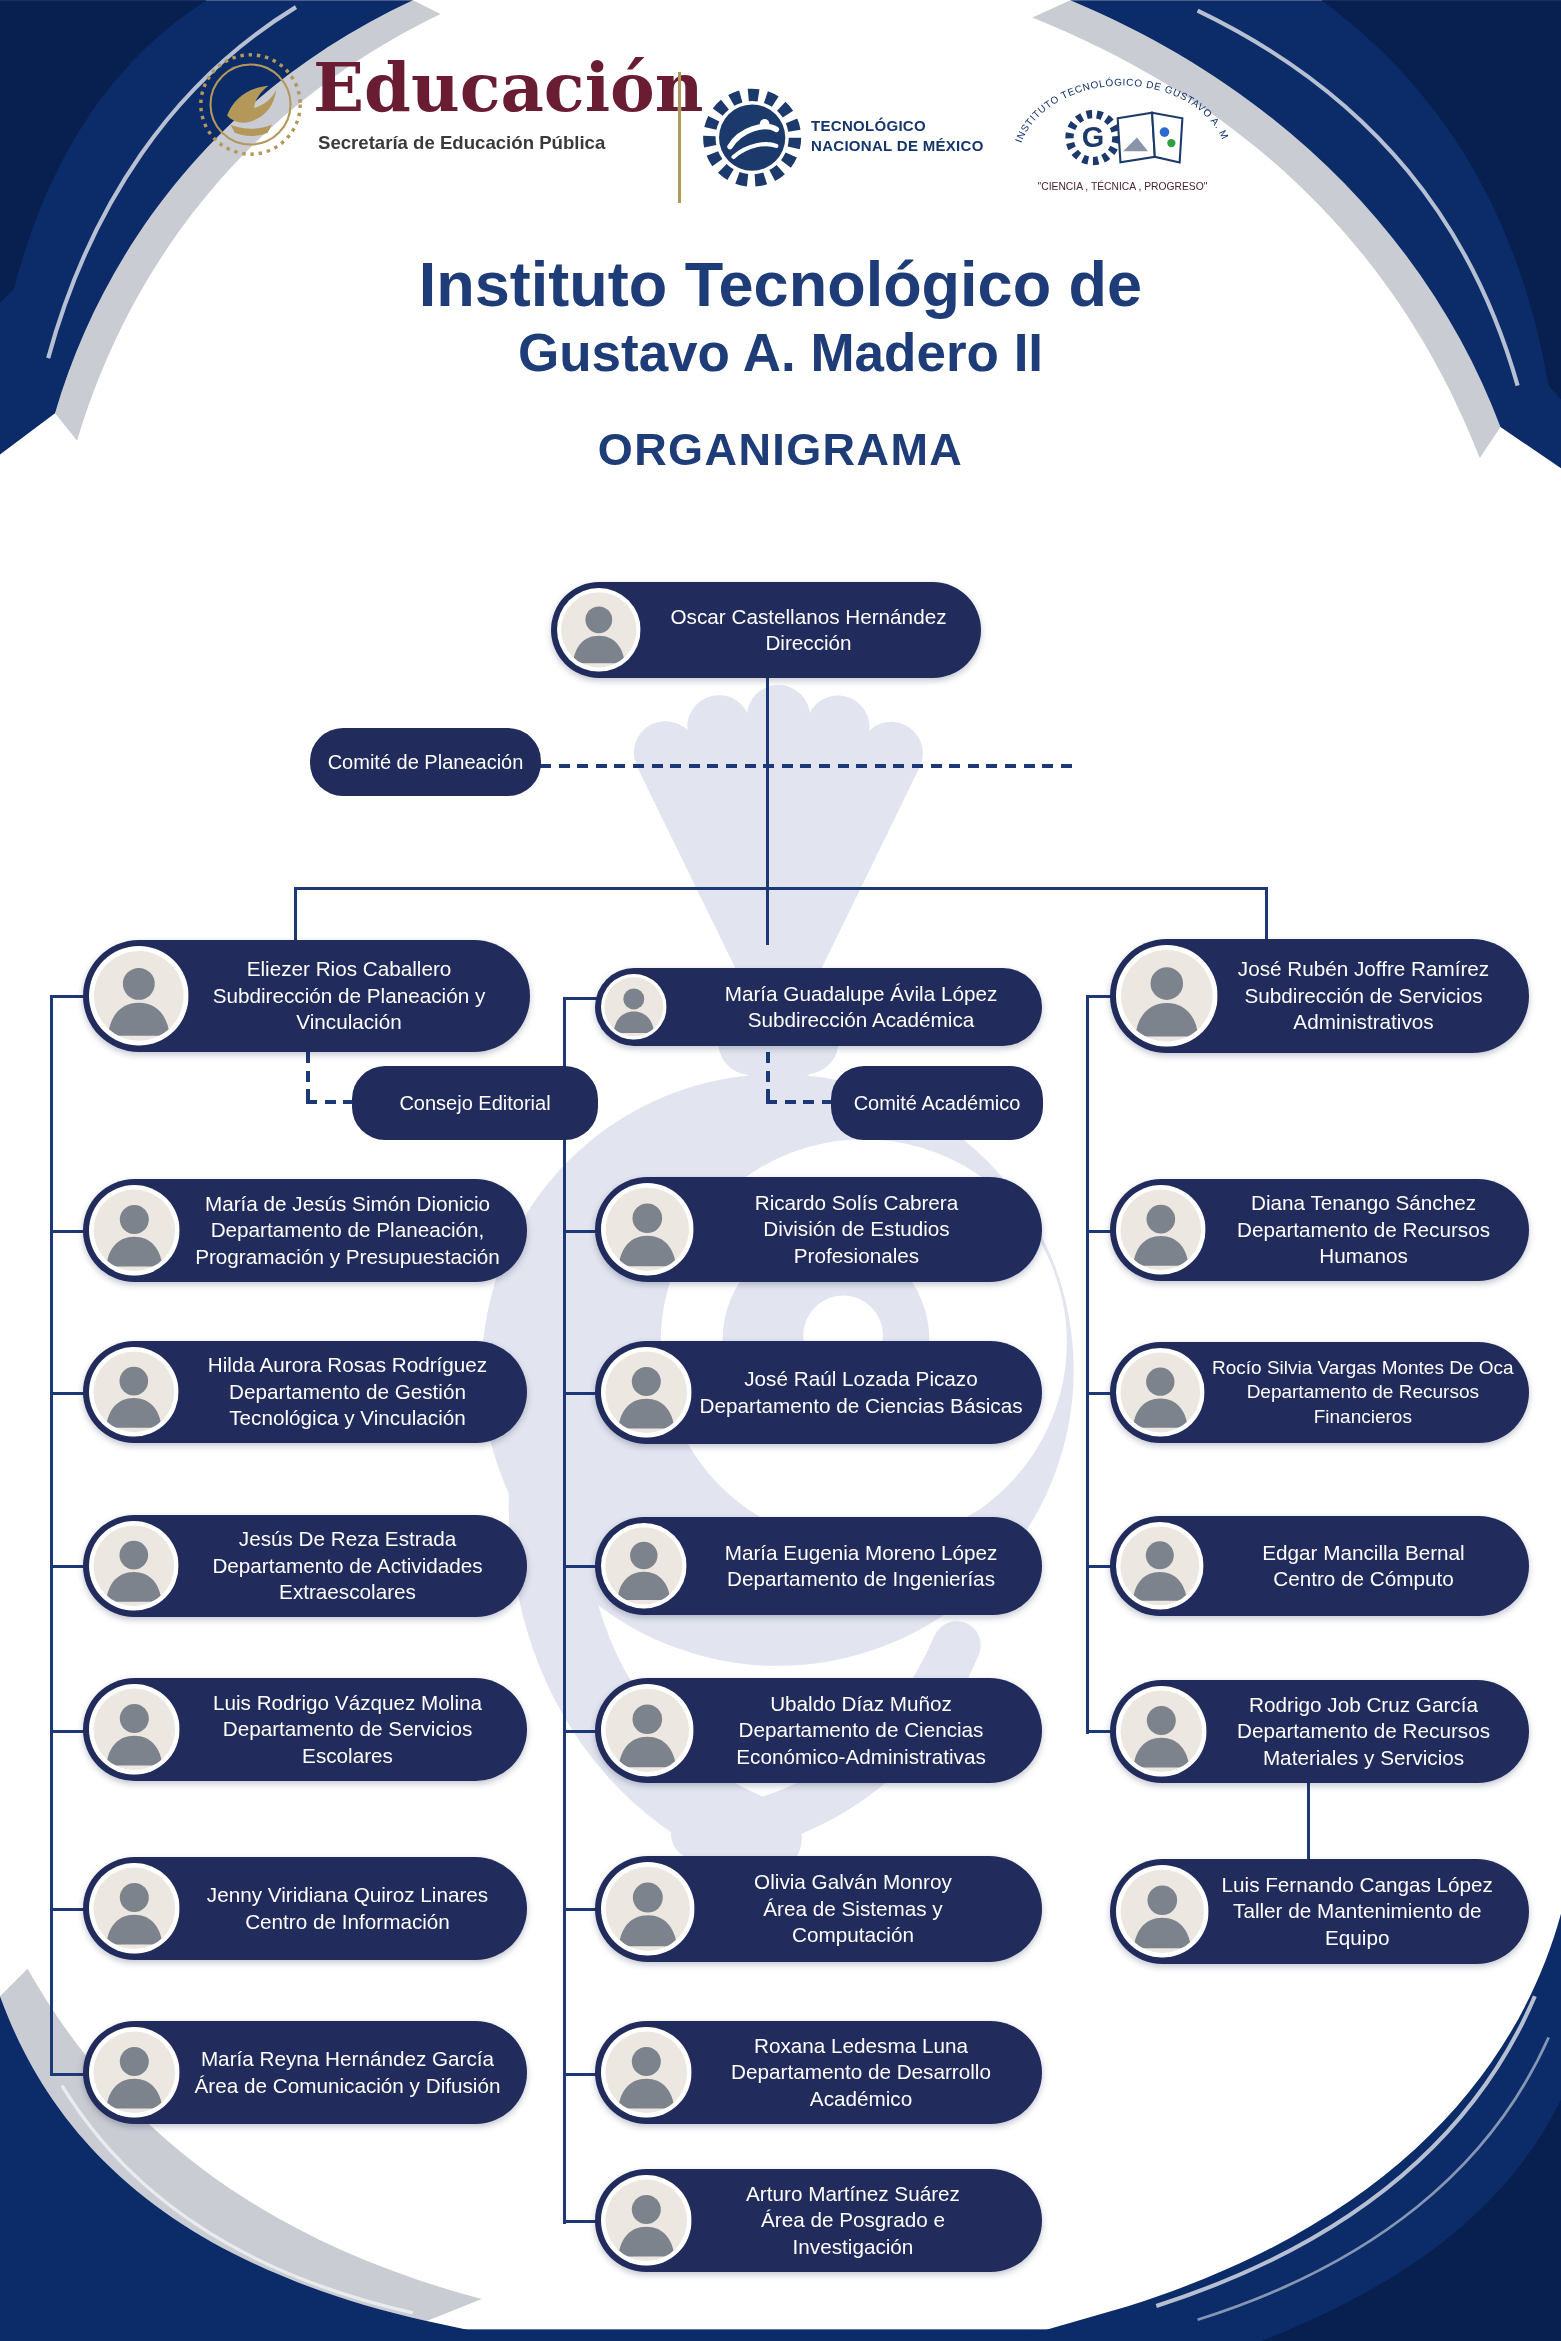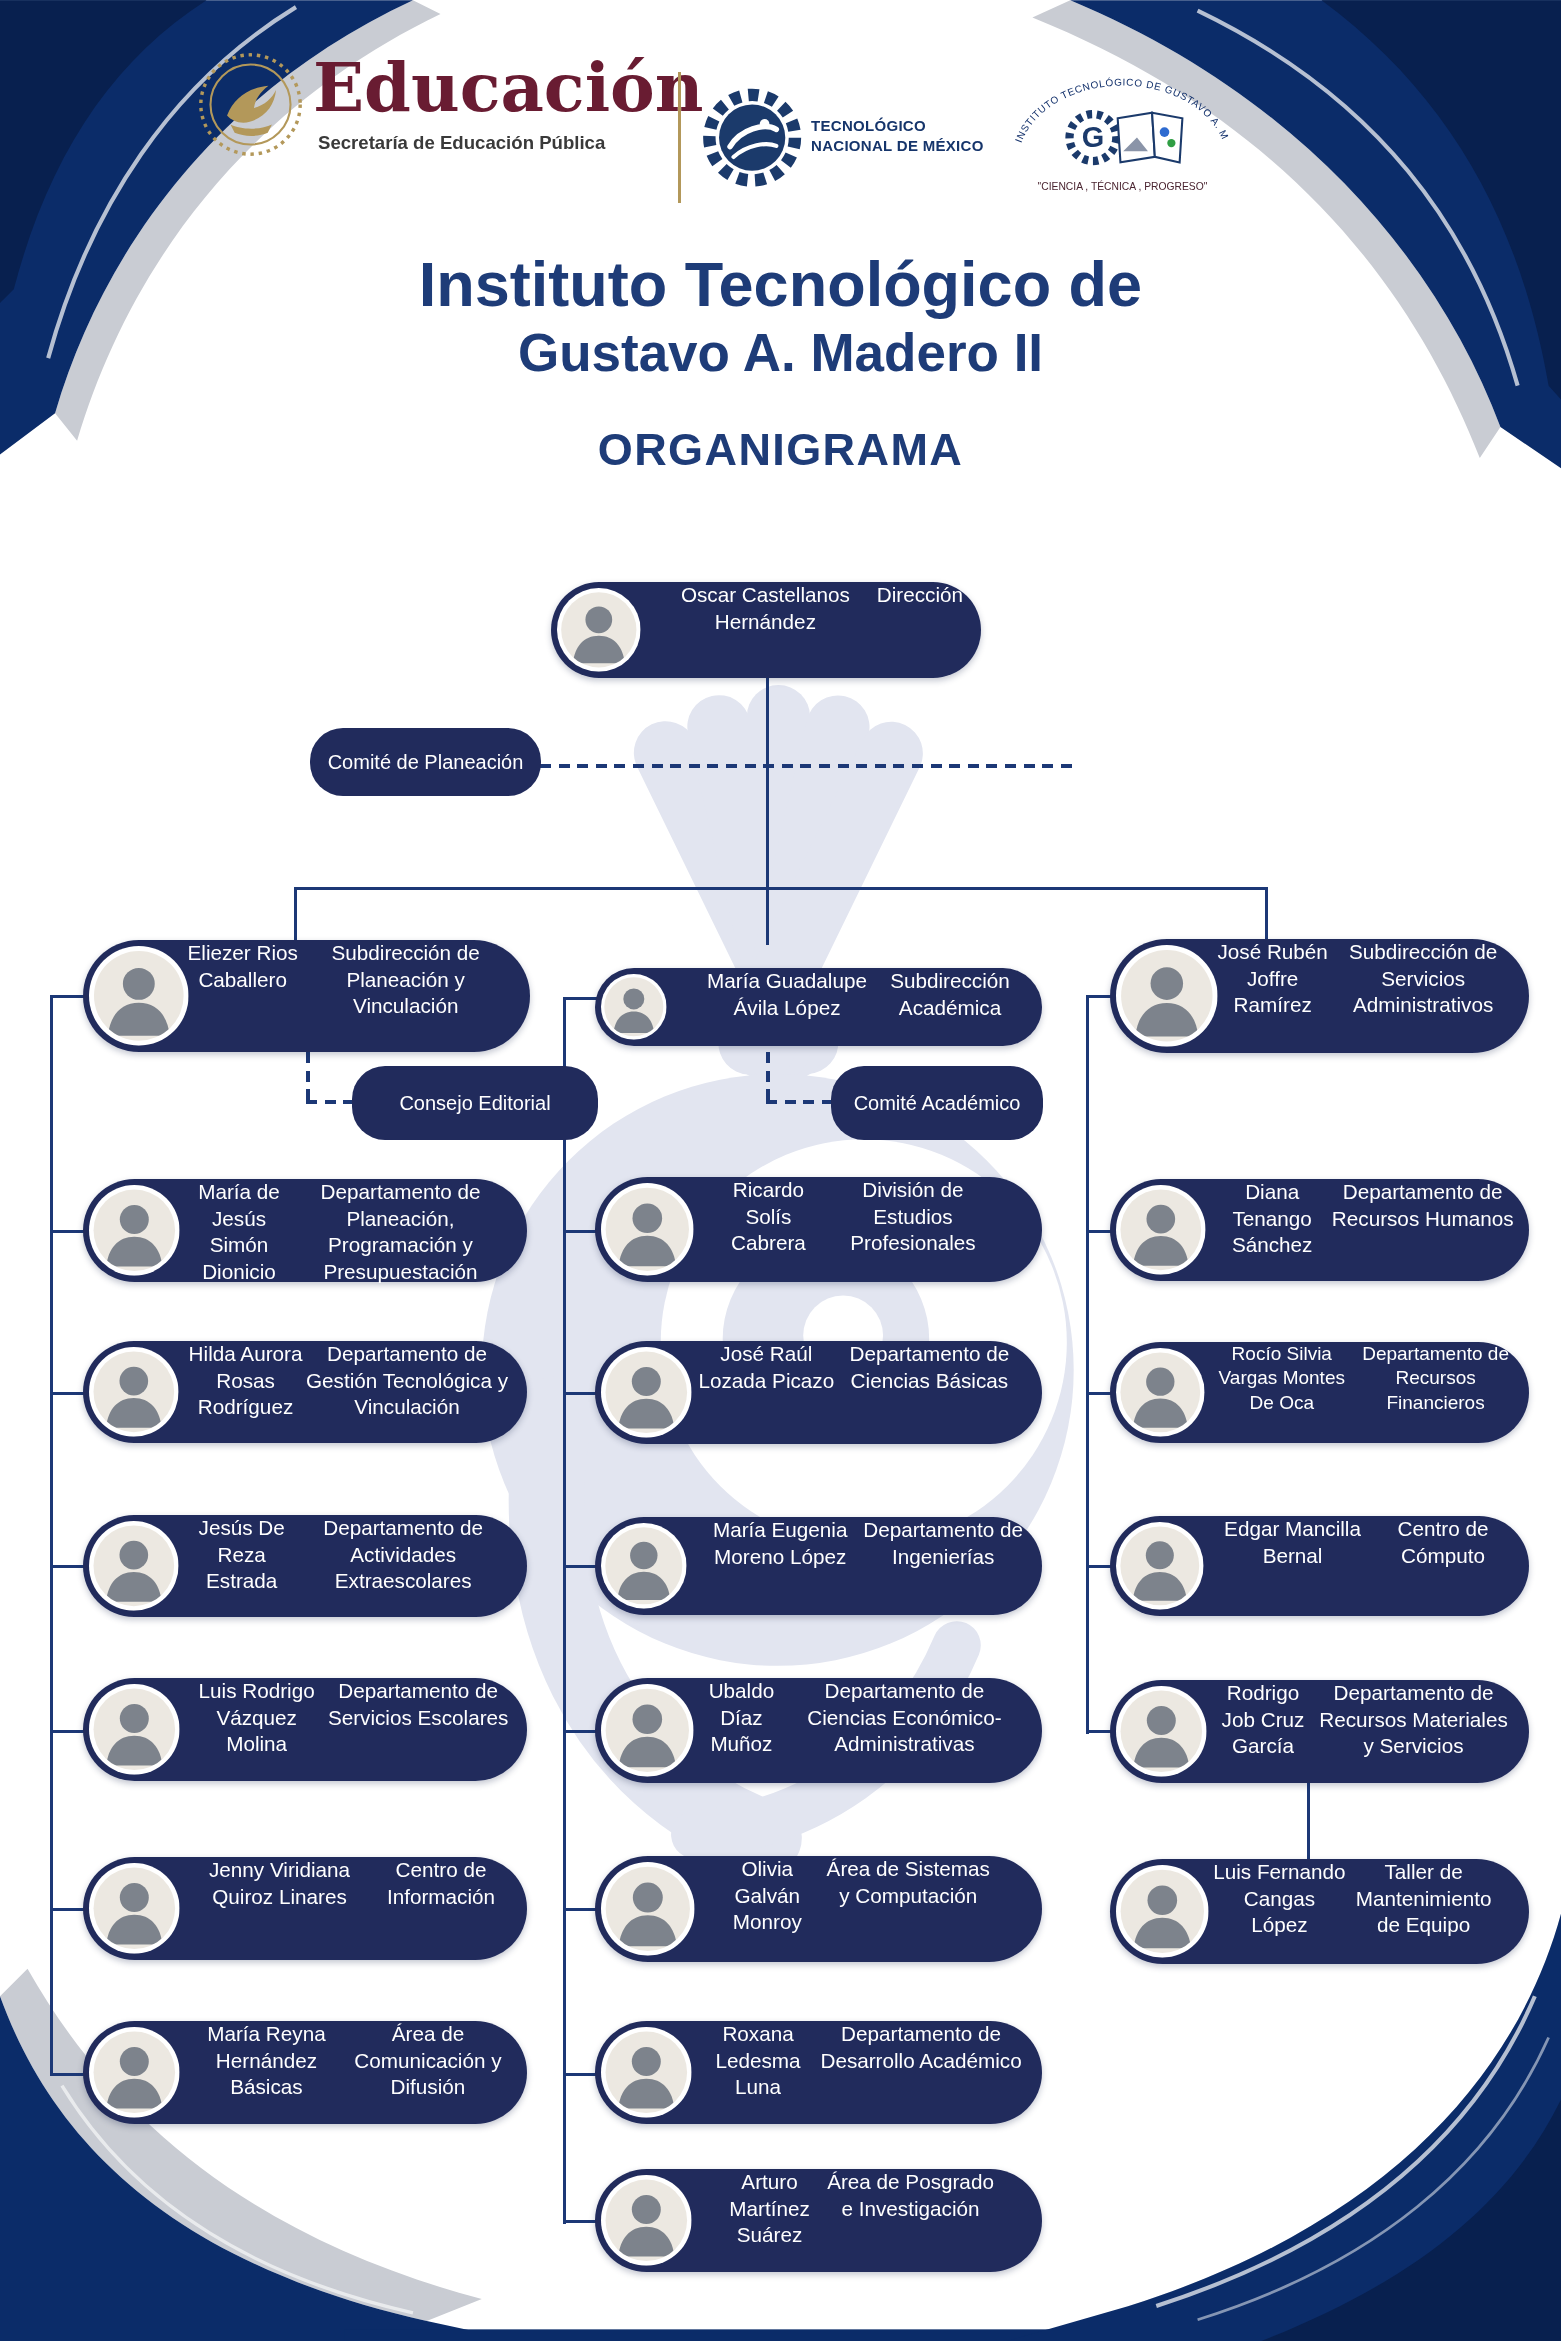--- a/index.html
+++ b/index.html
@@ -16,21 +16,21 @@
       background:repeating-linear-gradient(90deg,#1c3876 0 11px,transparent 11px 18.6px)}
   .dv{position:absolute;width:4.1px;z-index:3;
       background:repeating-linear-gradient(180deg,#1c3876 0 11px,transparent 11px 18.6px)}
 
   
   .pnode{position:absolute;background:#212b5c;border-radius:59px;z-index:4;
          box-shadow:0 2.8px 6.9px rgba(20,30,70,.25)}
   .avatar{position:absolute;left:6.2px;top:6.2px;bottom:6.2px;aspect-ratio:1/1;z-index:5}
   .avatar svg{width:100%;height:100%}
   .ntxt{position:absolute;left:103px;right:18px;top:0;bottom:0;display:flex;
-        flex-direction:row;justify-content:center;text-align:center;color:#ffffff;
+        flex-direction:column;justify-content:center;text-align:center;color:#ffffff;
         font-size:20.7px;line-height:1.28}
   .cnode{position:absolute;background:#212b5c;border-radius:33px;z-index:4;display:flex;
          align-items:center;justify-content:center;text-align:center;color:#fff;
          font-size:20px;line-height:1.3;padding:4.1px 13.8px;box-sizing:border-box}
 
   
   .sep-word{position:absolute;left:313px;top:54px;font-family:"DejaVu Serif", serif;
             font-weight:bold;font-size:67px;color:#691c32;line-height:1;z-index:4}
   .sep-sub{position:absolute;left:318px;top:132px;font-size:18.6px;font-weight:bold;
            color:#3a3a3a;z-index:4}
@@ -283,21 +283,21 @@
       <span>Centro de Información</span>
     </span>
   </div>
   <div class="pnode" style="left:83px;top:2021px;width:444px;height:103px">
     <span class="avatar">
         <svg viewBox="0 0 100 100">
           <use href="#avatar"></use>
         </svg>
       </span>
     <span class="ntxt">
-      <span>María Reyna Hernández Básicas</span>
+      <span>María Reyna Hernández García</span>
       <span>Área de Comunicación y Difusión</span>
     </span>
   </div>
 
   <div class="pnode" style="left:595px;top:968px;width:447px;height:78px">
     <span class="avatar">
         <svg viewBox="0 0 100 100">
           <use href="#avatar"></use>
         </svg>
       </span>

